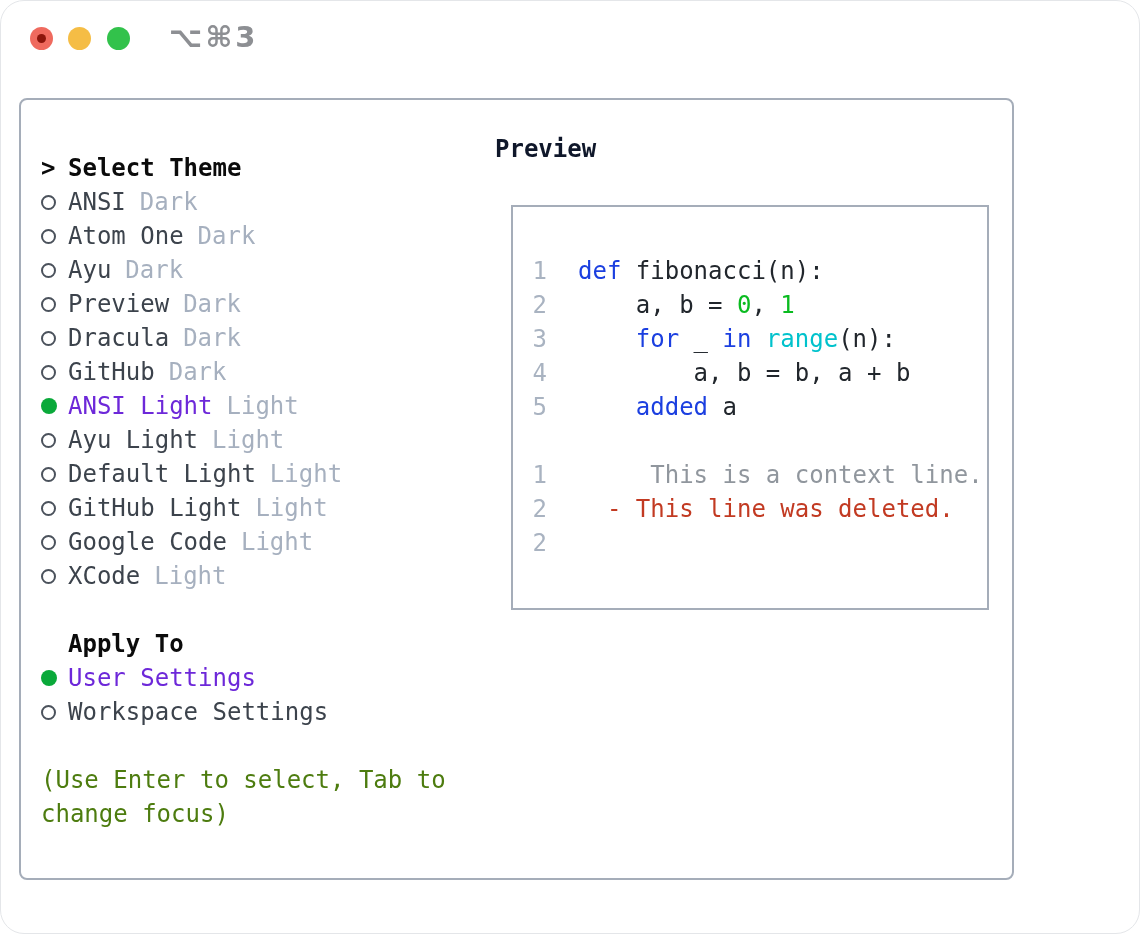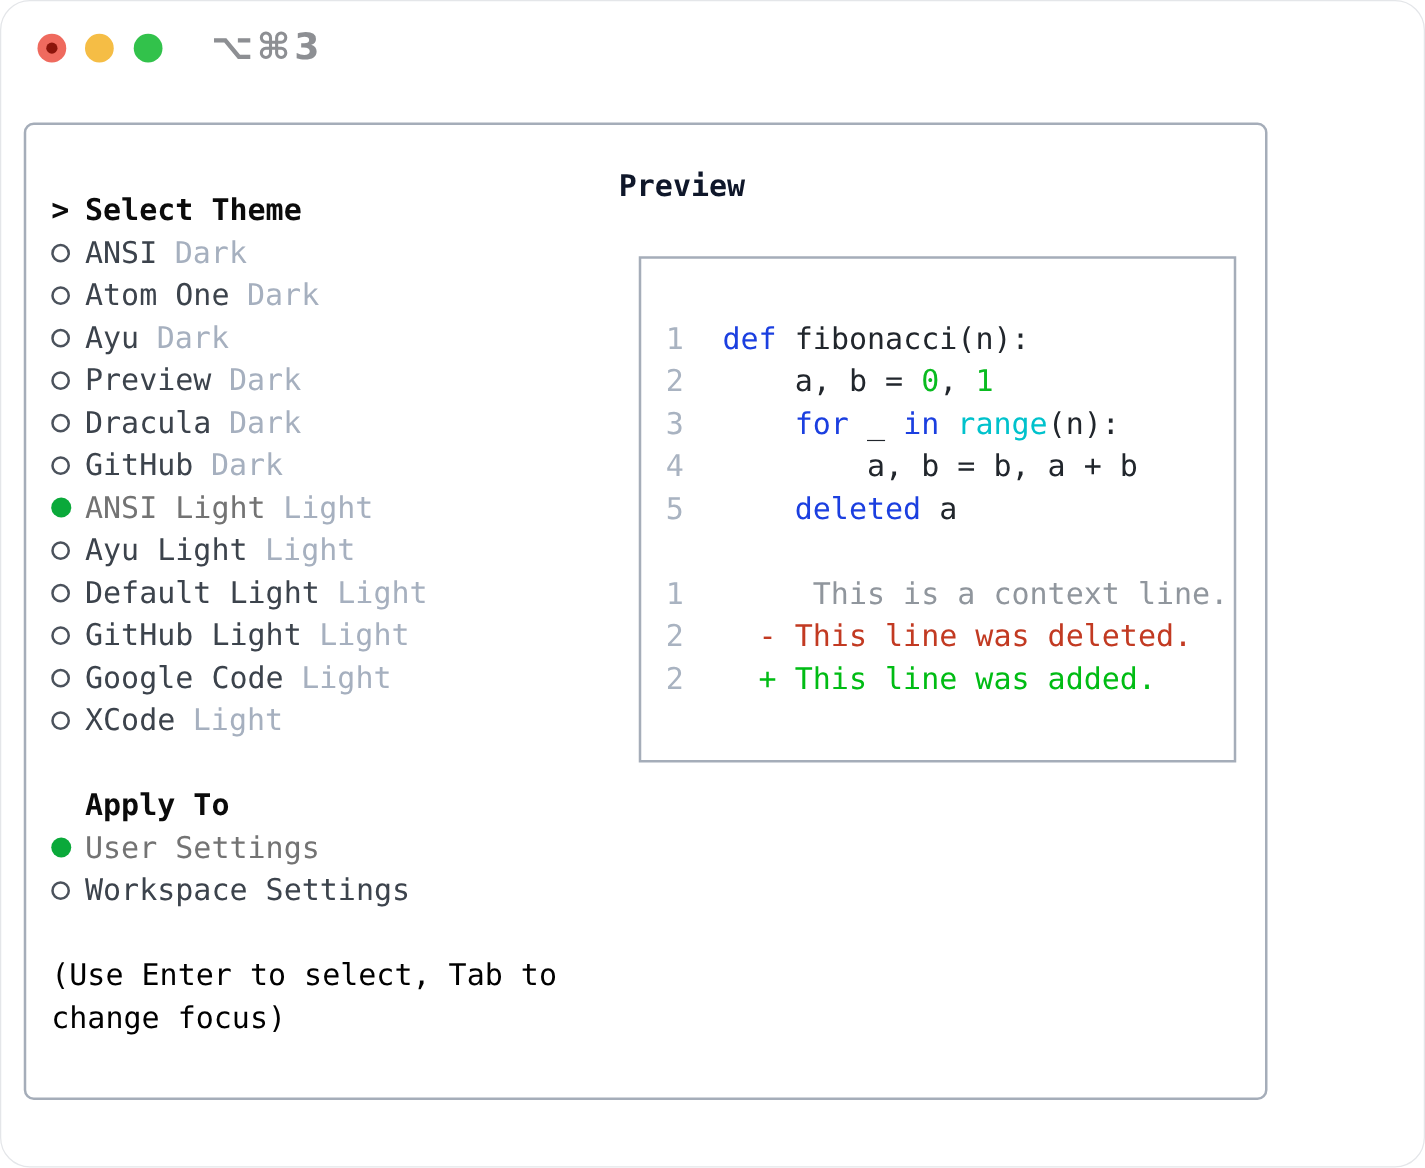--- a/index.html
+++ b/index.html
@@ -24,24 +24,24 @@
 
   
   .left-pane{position:absolute;left:20px;top:51px;width:450px;}
   .row{display:flex;align-items:center;height:34px;font-size:24px;color:#3c434c;}
   .marker{width:27px;flex:0 0 27px;display:flex;align-items:center;}
   .caret{font-weight:bold;color:#0b0b0b;}
   .hdr{font-weight:bold;color:#0b0b0b;}
   .radio{width:15px;height:15px;border:2px solid #4b525c;border-radius:50%;box-sizing:border-box;}
   .radio.on{border:none;background:#0aa93a;width:16px;height:16px;}
   .iname{white-space:pre;}
-  .row.selected .iname{color:#737373;}
+  .row.selected .iname{color:#6d28d9;}
   .ivariant{color:#a6b0bf;margin-left:14px;white-space:pre;}
   .spacer34{height:34px;}
-  .help{width:424px;font-size:24px;line-height:34px;color:#000000;}
+  .help{width:424px;font-size:24px;line-height:34px;color:#4d7c0f;}
 
   
   .preview-title{position:absolute;left:474px;top:35px;font-size:24px;font-weight:bold;color:#0f172a;}
   .preview-box{position:absolute;left:490px;top:105px;width:478px;height:405px;
                border:2px solid #a5adb9;box-sizing:border-box;background:#fff;
                padding:47px 0 0 18px;overflow:hidden;}
   .crow{display:flex;height:34px;align-items:center;font-size:24px;}
   .ln{width:16px;flex:0 0 16px;text-align:right;color:#a9b3c1;margin-right:11px;}
   .code{white-space:pre;color:#21262c;margin-left:20px;}
   .c-fg{color:#21262c;}
@@ -205,32 +205,31 @@
           <div class="crow">
             <span class="ln">3</span>
             <span class="code"><span class="c-fg">    </span><span class="c-kw">for</span><span class="c-fg"> _ </span><span class="c-kw">in</span><span class="c-fg"> </span><span class="c-fn">range</span><span class="c-fg">(n):</span></span>
           </div>
           <div class="crow">
             <span class="ln">4</span>
             <span class="code"><span class="c-fg">        a, b = b, a + b</span></span>
           </div>
           <div class="crow">
             <span class="ln">5</span>
-            <span class="code"><span class="c-fg">    </span><span class="c-kw">deleted</span><span class="c-fg"> a</span></span>
+            <span class="code"><span class="c-fg">    </span><span class="c-kw">added</span><span class="c-fg"> a</span></span>
           </div>
           <div class="crow"></div>
           <div class="crow">
             <span class="ln">1</span>
             <span class="code"><span class="c-ctx">     This is a context line.</span></span>
           </div>
           <div class="crow">
             <span class="ln">2</span>
             <span class="code"><span class="c-del">  - This line was deleted.</span></span>
           </div>
           <div class="crow">
             <span class="ln">2</span>
-            <span class="code"><span class="c-add">  + This line was added.</span></span>
           </div>
         </div>
     </div>
 
   </div>
 </div>
 
 </body></html>

